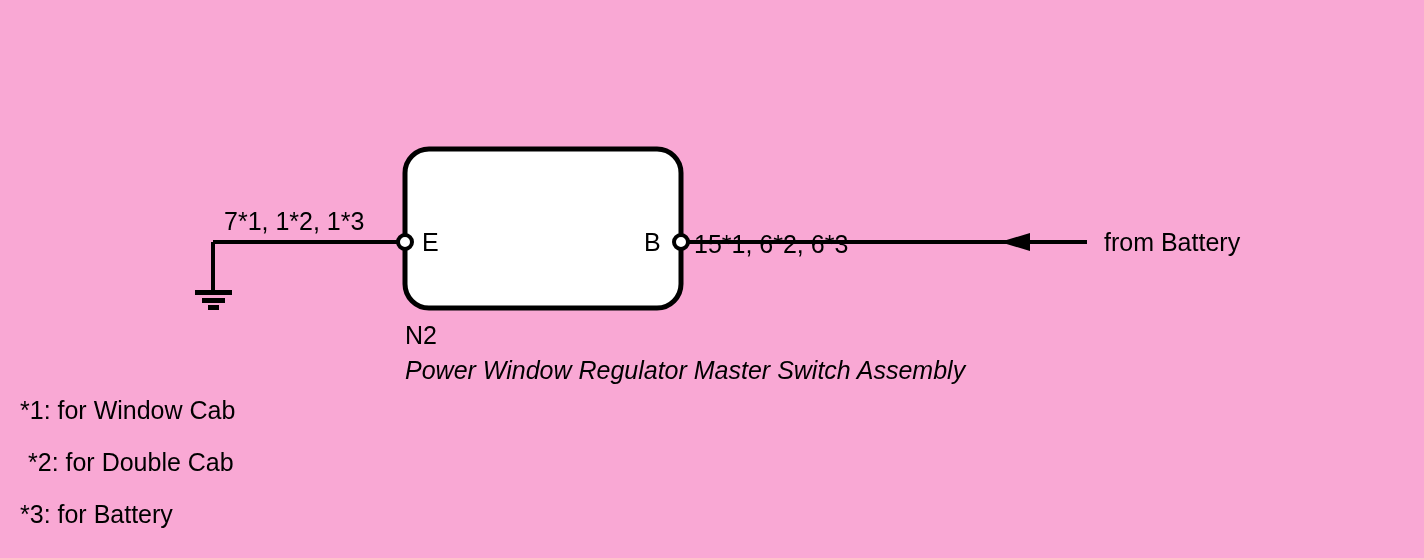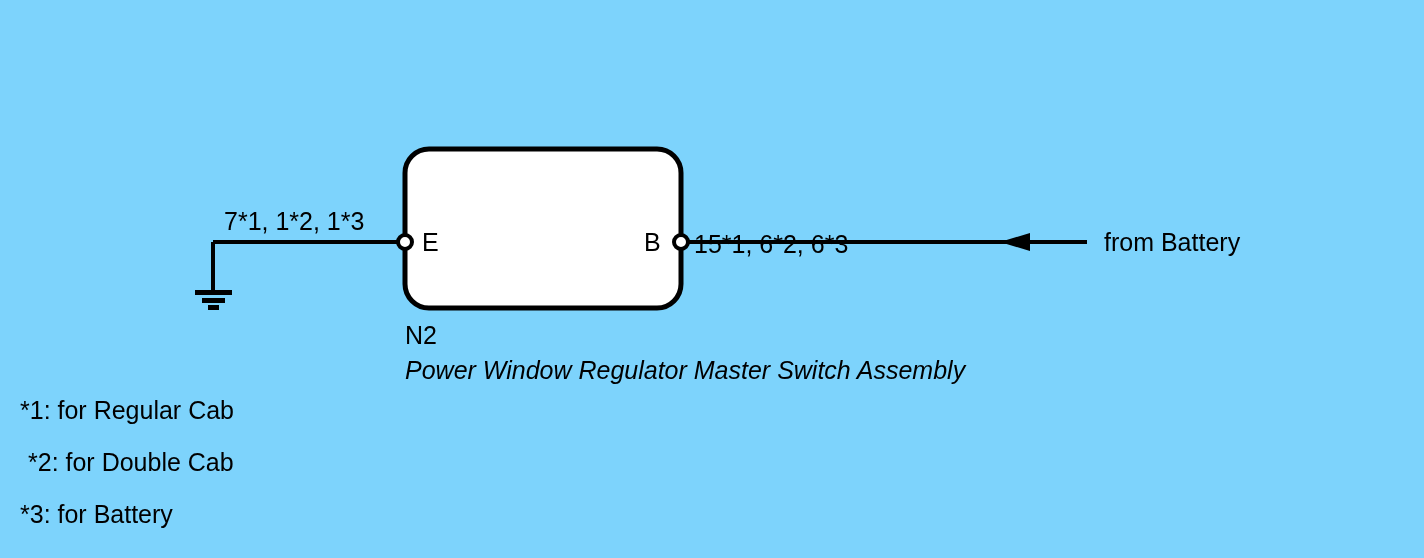--- a/index.html
+++ b/index.html
@@ -4,21 +4,21 @@
 <style>
   html, body {
     margin: 0;
     padding: 0;
     background: #ffffff;
   }
   .canvas {
     position: relative;
     width: 1424px;
     height: 558px;
-    background: #7dd3fc;
+    background: #f9a8d4;
     font-family: "Liberation Sans", sans-serif;
     color: #000000;
     overflow: hidden;
     text-align: right;
   }
   .diagram-svg {
     position: absolute;
     left: 0;
     top: 0;
     width: 1424px;
@@ -75,19 +75,19 @@
   <div class="lbl lbl-terminal-e">E</div>
 
   <div class="lbl lbl-terminal-b">B</div>
 
   <div class="lbl lbl-from-battery">from Battery</div>
 
   <div class="lbl lbl-component-id">N2</div>
 
   <div class="lbl lbl-component-name">Power Window Regulator Master Switch Assembly</div>
 
-  <div class="lbl lbl-footnote-1">*1: for Regular Cab</div>
+  <div class="lbl lbl-footnote-1">*1: for Window Cab</div>
 
   <div class="lbl lbl-footnote-2">*2: for Double Cab</div>
 
   <div class="lbl lbl-footnote-3">*3: for Battery</div>
 
 </div>
 
 </body></html>

